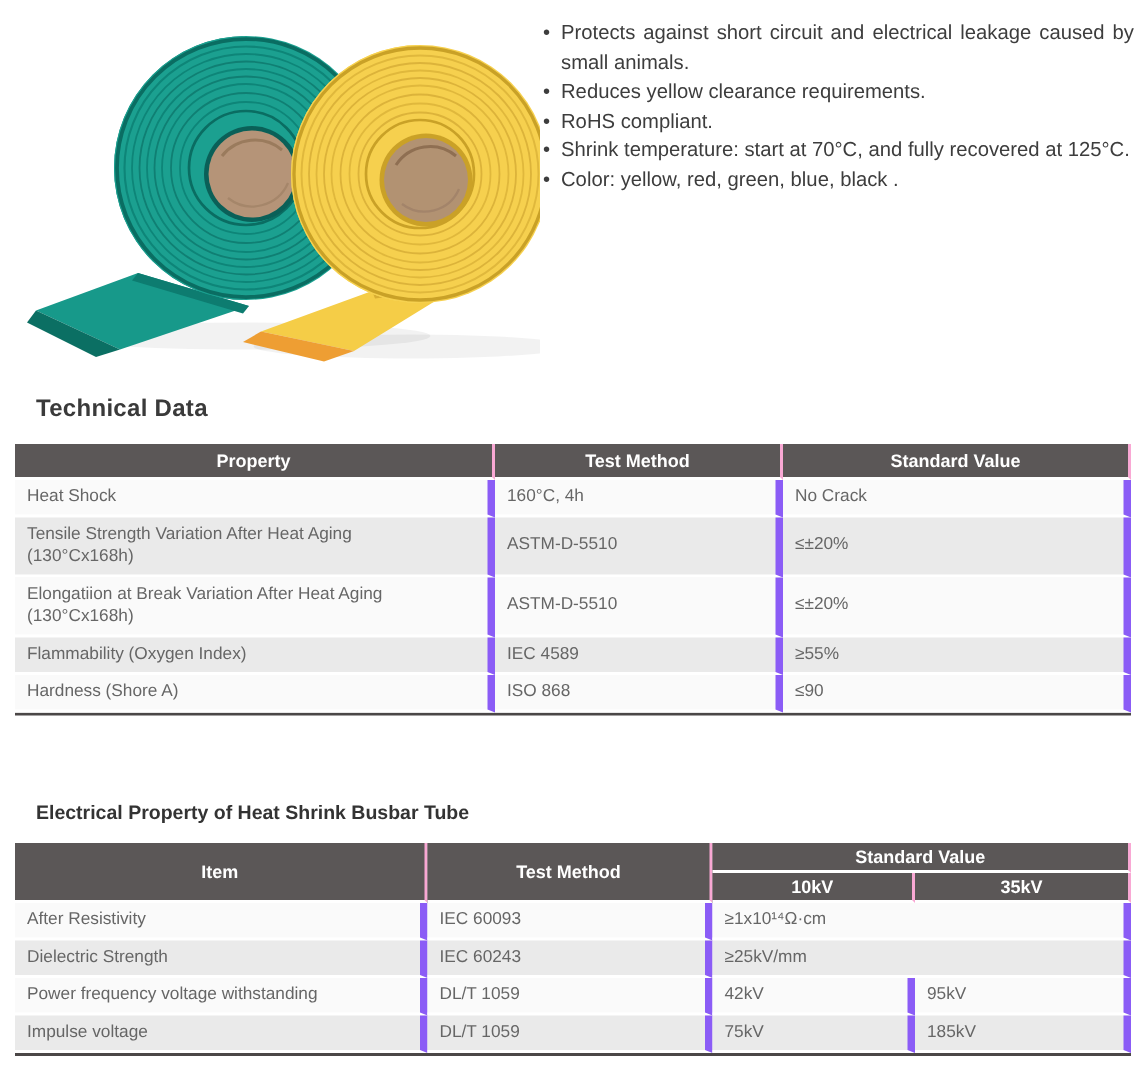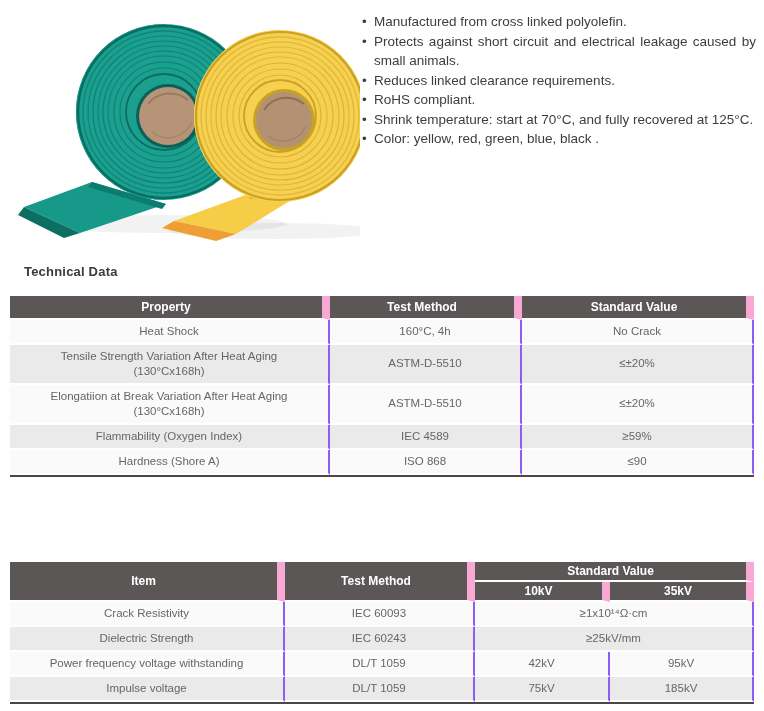--- a/index.html
+++ b/index.html
@@ -21,42 +21,42 @@
     margin: 0; padding: 0; list-style: none;
     font-size: 13.5px; line-height: 1.45; color: #3d3d3d;
     text-align: justify;
   }
   .features li { position: relative; padding-left: 12px; margin: 0; }
   .features li::before { content: "\2022"; position: absolute; left: 0; top: 0; }
 
   
   .tech-title {
     position: absolute; left: 24px; top: 264px; margin: 0;
-    font-size: 13px; font-weight: bold; color: #3a3a3a; letter-spacing: 0.2px;
+    font-size: 16px; font-weight: bold; color: #3a3a3a; letter-spacing: 0.2px;
   }
   .elec-title {
     position: absolute; left: 24px; top: 534px; margin: 0;
     font-size: 13px; font-weight: bold; color: #333333;
   }
 
   
   .tbl-wrap { position: absolute; left: 10px; width: 744px; border-bottom: 2px solid #4b4747; }
   .tbl-wrap.t1 { top: 296px; }
   .tbl-wrap.t2 { top: 562px; }
   table { border-collapse: separate; border-spacing: 0; table-layout: fixed; width: 744px; }
   th {
     background: #5b5757; color: #ffffff;
     font-size: 12px; font-weight: bold; text-align: center;
-    padding: 4px 6px; border-right: 8px solid #f9a8d4; border-bottom: 2px solid #fff;
+    padding: 4px 6px; border-right: 2px solid #f9a8d4; border-bottom: 2px solid #fff;
   }
   th.group { padding: 2px 6px; }
   th.sub { padding: 2px 6px; }
   td {
-    font-size: 11.5px; color: #666666; text-align: center;
-    padding: 4px 8px; border-right: 2px solid #8b5cf6; border-bottom: 2px solid #fff;
+    font-size: 11.5px; color: #666666; 
+    padding: 4px 8px; border-right: 5px solid #8b5cf6; border-bottom: 2px solid #fff;
     white-space: pre-line; vertical-align: middle; line-height: 1.3;
   }
   tbody tr:nth-child(odd) td { background: #fafafa; }
   tbody tr:nth-child(even) td { background: #eaeaea; }
 </style>
 </head>
 <body>
 
 <div class="page">
 
@@ -114,23 +114,22 @@
 
         <circle cx="272" cy="116" r="31" fill="#caa127"></circle>
         <circle cx="272" cy="116" r="28" fill="#b29272"></circle>
         <path d="M252,106 A27,27 0 0 1 292,100" fill="none" stroke="#8f6f52" stroke-width="2"></path>
         <path d="M256,132 A25,25 0 0 0 294,122" fill="none" stroke="#a3846a" stroke-width="1.5"></path>
       </g>
     </svg>
   </div>
 
   <ul class="features">
-      <li>Manufactured from cross linked polyolefin.</li>
       <li>Protects against short circuit and electrical leakage caused by small animals.</li>
-      <li>Reduces linked clearance requirements.</li>
+      <li>Reduces yellow clearance requirements.</li>
       <li>RoHS compliant.</li>
       <li>Shrink temperature: start at 70°C, and fully recovered at 125°C.</li>
       <li>Color: yellow, red, green, blue, black .</li>
     </ul>
 
   <h2 class="tech-title">Technical Data</h2>
 
   <div class="tbl-wrap t1">
     <table>
       <colgroup>
@@ -159,31 +158,32 @@
           </tr>
           <tr>
             <td>Elongatiion at Break Variation After Heat Aging
 (130°Cx168h)</td>
             <td>ASTM-D-5510</td>
             <td>≤±20%</td>
           </tr>
           <tr>
             <td>Flammability (Oxygen Index)</td>
             <td>IEC 4589</td>
-            <td>≥59%</td>
+            <td>≥55%</td>
           </tr>
           <tr>
             <td>Hardness (Shore A)</td>
             <td>ISO 868</td>
             <td>≤90</td>
           </tr>
         </tbody>
     </table>
   </div>
 
+  <h3 class="elec-title">Electrical Property of Heat Shrink Busbar Tube</h3>
 
   <div class="tbl-wrap t2">
     <table>
       <colgroup>
         <col style="width:275px">
           <col style="width:190px">
           <col style="width:135px">
           <col style="width:144px">
       </colgroup>
       <thead>
@@ -192,21 +192,21 @@
           <th rowspan="2">Test Method</th>
           <th colspan="2" class="group">Standard Value</th>
         </tr>
         <tr>
           <th class="sub">10kV</th>
           <th class="sub">35kV</th>
         </tr>
       </thead>
       <tbody>
           <tr>
-            <td>Crack Resistivity</td>
+            <td>After Resistivity</td>
             <td>IEC 60093</td>
             <td colspan="2">≥1x10¹⁴Ω·cm</td>
           </tr>
           <tr>
             <td>Dielectric Strength</td>
             <td>IEC 60243</td>
             <td colspan="2">≥25kV/mm</td>
           </tr>
           <tr>
             <td>Power frequency voltage withstanding</td>

